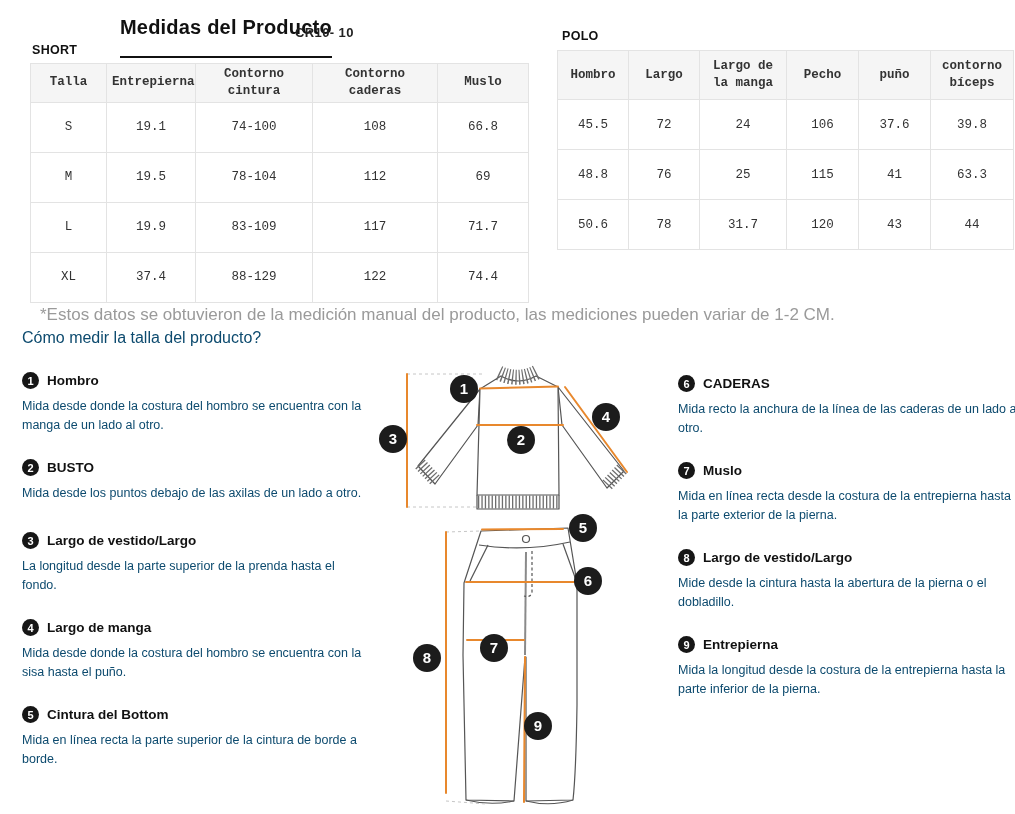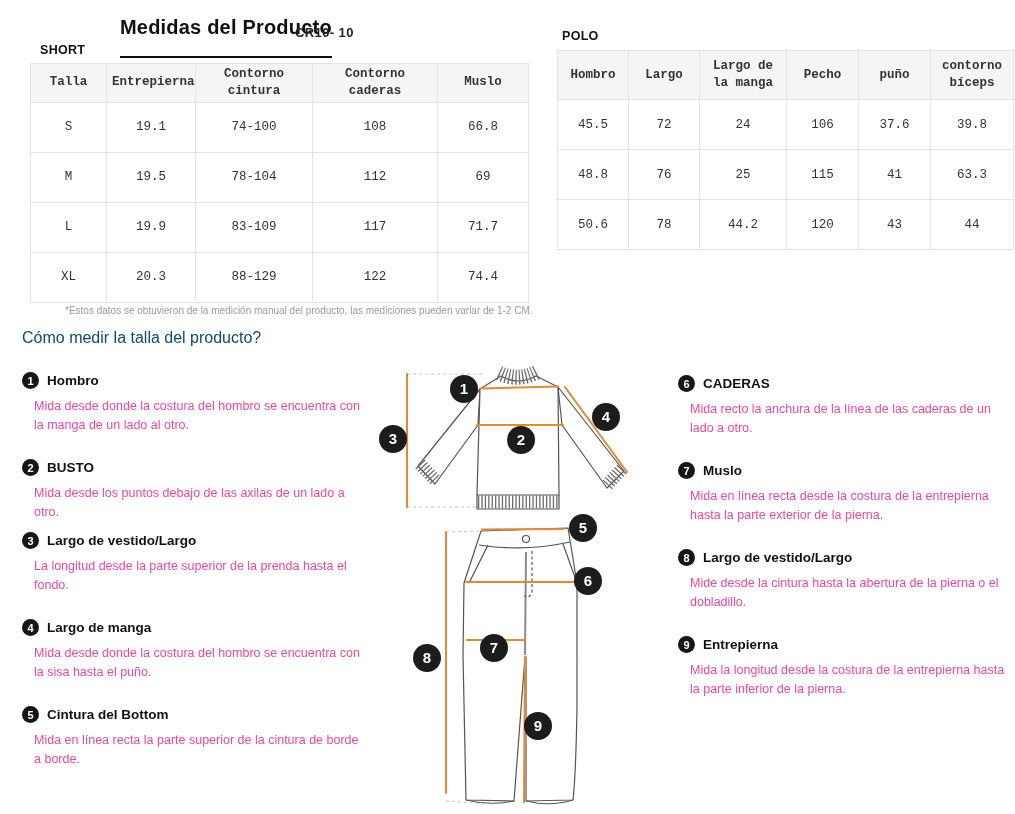--- a/index.html
+++ b/index.html
@@ -12,47 +12,47 @@
 
   
   .title {
     left:120px; top:16px; font-size:20px; font-weight:bold; color:#111;
     border-bottom:2.5px solid #111; padding-bottom:17px; letter-spacing:.2px;
   }
   .code { left:295px; top:25px; font-size:13px; font-weight:bold; color:#222; letter-spacing:.4px; }
 
   
   .tbl-label { font-size:12.5px; font-weight:bold; color:#111; letter-spacing:.3px; }
-  .short-label { left:40px; top:43px; }
+  .short-label { left:32px; top:43px; }
   .polo-label  { left:562px; top:29px; }
   table { border-collapse:collapse; table-layout:fixed; position:absolute; background:#fff;font-family:Liberation Mono, monospace; }
   th, td { border:1px solid #e3e3e3; text-align:center; vertical-align:middle; color:#333; }
   th { background:#f5f5f5; font-weight:bold; font-size:12.5px; padding:2px 5px; line-height:1.35; }
   td { font-size:12.5px; }
   .short-table { left:30px; top:63px; width:498px; }
   .short-table th { height:37px; }
   .short-table td { height:50px; }
   .polo-table { left:557px; top:50px; width:456px; }
   .polo-table th { height:49px; }
   .polo-table td { height:50px; }
 
   
-  .note { left:40px; top:305px; font-size:10px; color:#9a9a9a;margin-left:25px; }
+  .note { left:40px; top:305px; font-size:17px; color:#9a9a9a; }
   .howto-heading { left:22px; top:329px; font-size:16px; color:#0c4a6e; }
 
   
   .item { position:absolute; width:350px; }
   .item.right { width:340px; }
   .item-title { display:flex; align-items:center; gap:8px; font-weight:bold; font-size:13.5px; color:#111; }
   .badge {
     width:17px; height:17px; border-radius:50%; background:#161616; color:#fff;
     font-size:11px; font-weight:bold; display:flex; align-items:center; justify-content:center;
     flex:0 0 17px;
   }
-  .item p { margin:8px 12px 0; font-size:12.5px; color:#ec4899; line-height:1.5; }
+  .item p { margin:8px 0 0; font-size:12.5px; color:#0c4a6e; line-height:1.5; }
 
   .item-1 { left:22px;  top:372px; }
   .item-2 { left:22px;  top:459px; }
   .item-3 { left:22px;  top:532px; }
   .item-4 { left:22px;  top:619px; }
   .item-5 { left:22px;  top:706px; }
   .item-6 { left:678px; top:375px; }
   .item-7 { left:678px; top:462px; }
   .item-8 { left:678px; top:549px; }
   .item-9 { left:678px; top:636px; }
@@ -110,21 +110,21 @@
     </tr>
     <tr>
       <td>L</td>
       <td>19.9</td>
       <td>83-109</td>
       <td>117</td>
       <td>71.7</td>
     </tr>
     <tr>
       <td>XL</td>
-      <td>20.3</td>
+      <td>37.4</td>
       <td>88-129</td>
       <td>122</td>
       <td>74.4</td>
     </tr>
   </tbody>
 </table>
 
 <div class="abs tbl-label polo-label">POLO</div>
 <table class="polo-table">
   <colgroup>
@@ -158,21 +158,21 @@
       <td>48.8</td>
       <td>76</td>
       <td>25</td>
       <td>115</td>
       <td>41</td>
       <td>63.3</td>
     </tr>
     <tr>
       <td>50.6</td>
       <td>78</td>
-      <td>44.2</td>
+      <td>31.7</td>
       <td>120</td>
       <td>43</td>
       <td>44</td>
     </tr>
   </tbody>
 </table>
 
 <div class="abs note">*Estos datos se obtuvieron de la medición manual del producto, las mediciones pueden variar de 1-2 CM.</div>
 <div class="abs howto-heading">Cómo medir la talla del producto?</div>
 

